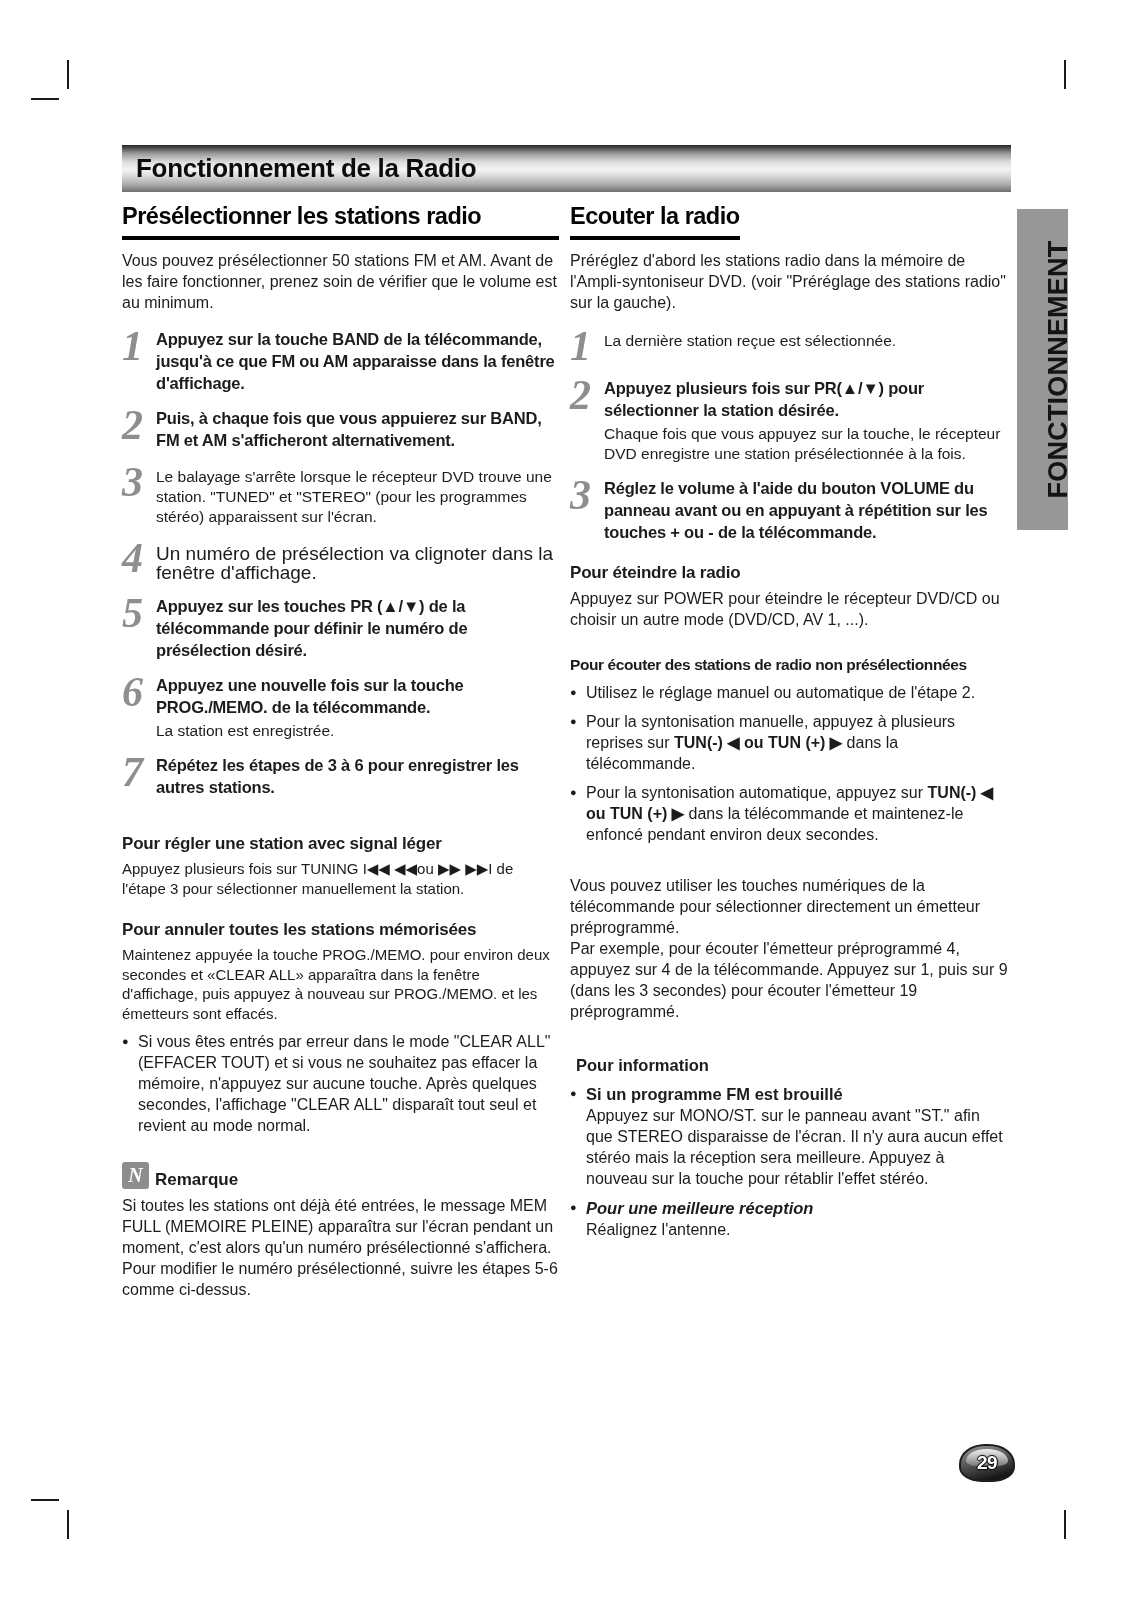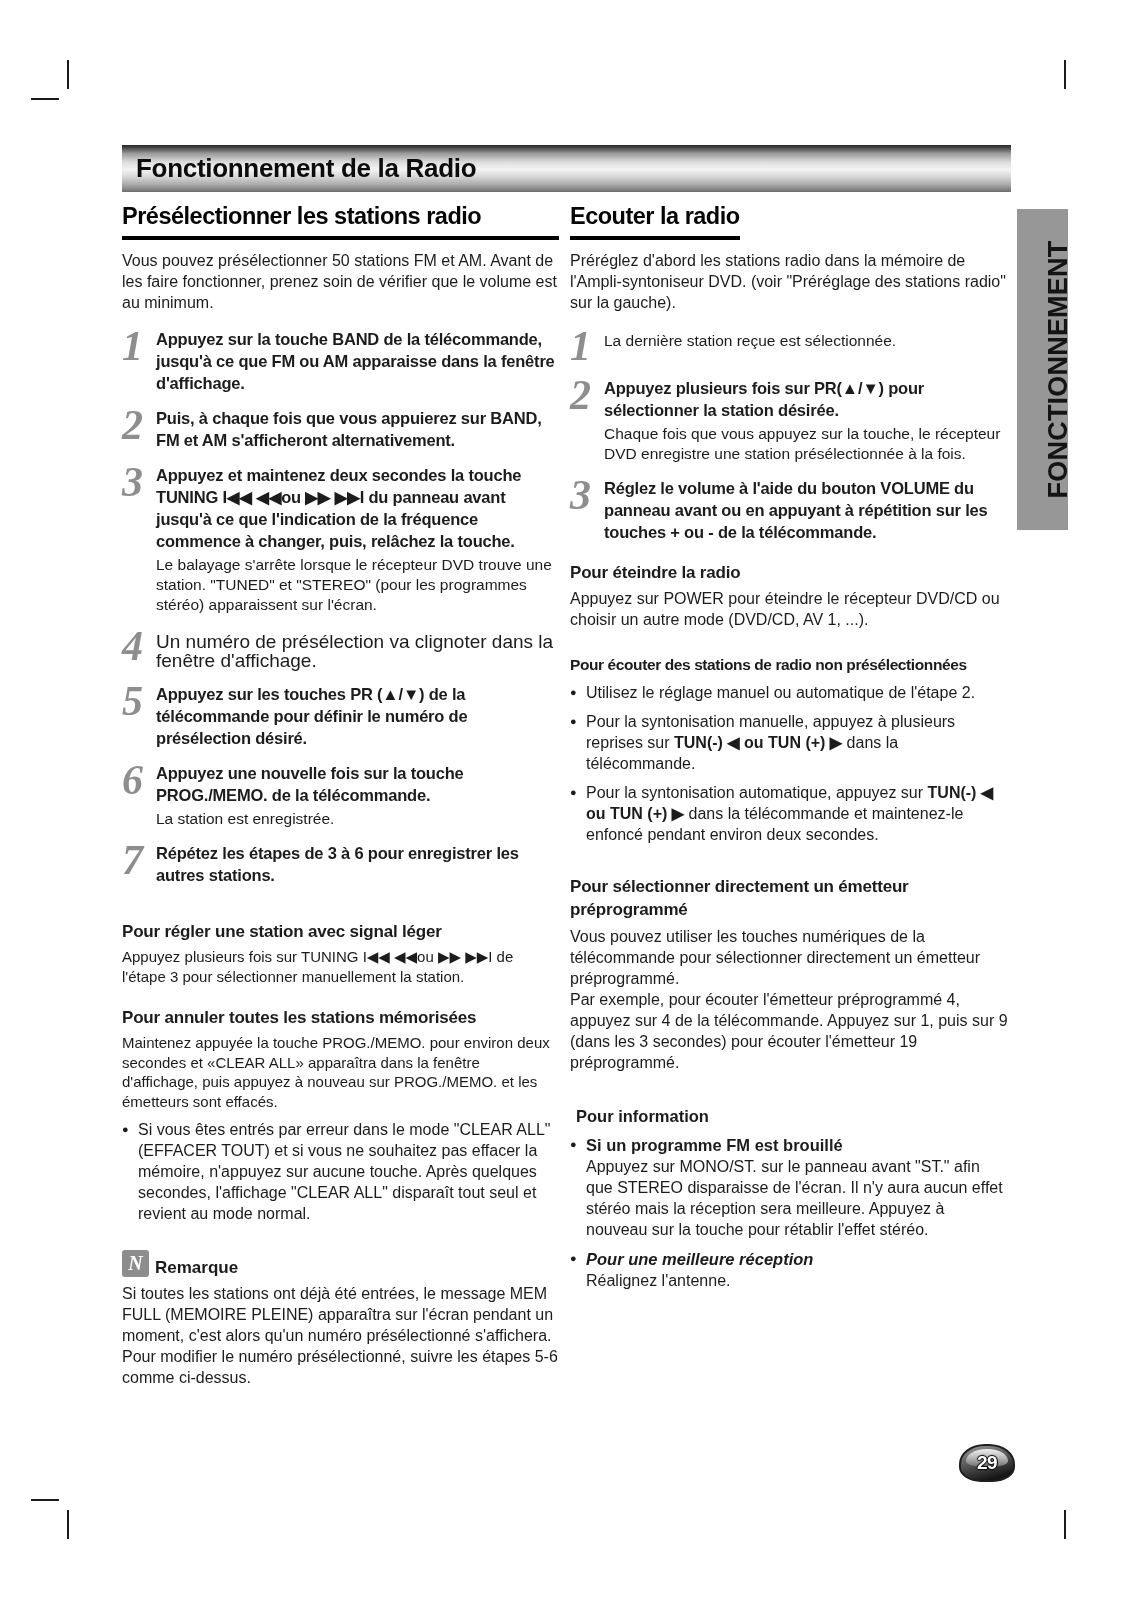--- a/index.html
+++ b/index.html
@@ -141,21 +141,20 @@
     <div class="step">
       <div class="num">2</div>
       <div class="sbody">
           <div class="b">Puis, à chaque fois que vous appuierez sur BAND, FM et AM s'afficheront alternativement.</div>
         </div>
     </div>
 
     <div class="step">
       <div class="num">3</div>
       <div class="sbody">
-        <div class="b">Appuyez et maintenez deux secondes la touche TUNING I◀◀ ◀◀ou ▶▶ ▶▶I du panneau avant jusqu'à ce que l'indication de la fréquence commence à changer, puis, relâchez la touche.</div>
         <div class="n">Le balayage s'arrête lorsque le récepteur DVD trouve une station. "TUNED" et "STEREO" (pour les programmes stéréo) apparaissent sur l'écran.</div>
       </div>
     </div>
 
     <div class="step">
       <div class="num">4</div>
       <div class="sbody">
         <div class="sm">Un numéro de présélection va clignoter dans la fenêtre d'affichage.</div>
       </div>
     </div>
@@ -246,21 +245,20 @@
         <span class="dot">●</span>
         <span class="btext"><span>Pour la syntonisation manuelle, appuyez à plusieurs reprises sur </span><strong>TUN(-) ◀ ou TUN (+) ▶</strong><span> dans la télécommande.</span></span>
       </div>
       <div class="bullet">
         <span class="dot">●</span>
         <span class="btext"><span>Pour la syntonisation automatique, appuyez sur </span><strong>TUN(-) ◀ ou TUN (+) ▶</strong><span> dans la télécommande et maintenez-le enfoncé pendant environ deux secondes.</span></span>
       </div>
     </div>
 
     <div class="gap30">
-      <div class="subhead" style="line-height:23px;">Pour sélectionner directement un émetteur préprogrammé</div>
       <div class="sec-body md">Vous pouvez utiliser les touches numériques de la télécommande pour sélectionner directement un émetteur préprogrammé.</div>
       <div class="sec-body md" style="margin-top:0;">Par exemple, pour écouter l'émetteur préprogrammé 4, appuyez sur 4 de la télécommande. Appuyez sur 1, puis sur 9 (dans les 3 secondes) pour écouter l'émetteur 19 préprogrammé.</div>
     </div>
 
     <div class="gap34">
       <div class="info-head">Pour information</div>
       <div class="bullet">
         <span class="dot">●</span>
         <span class="btext">
           <span class="btitle" style="display:block;">Si un programme FM est brouillé</span>

